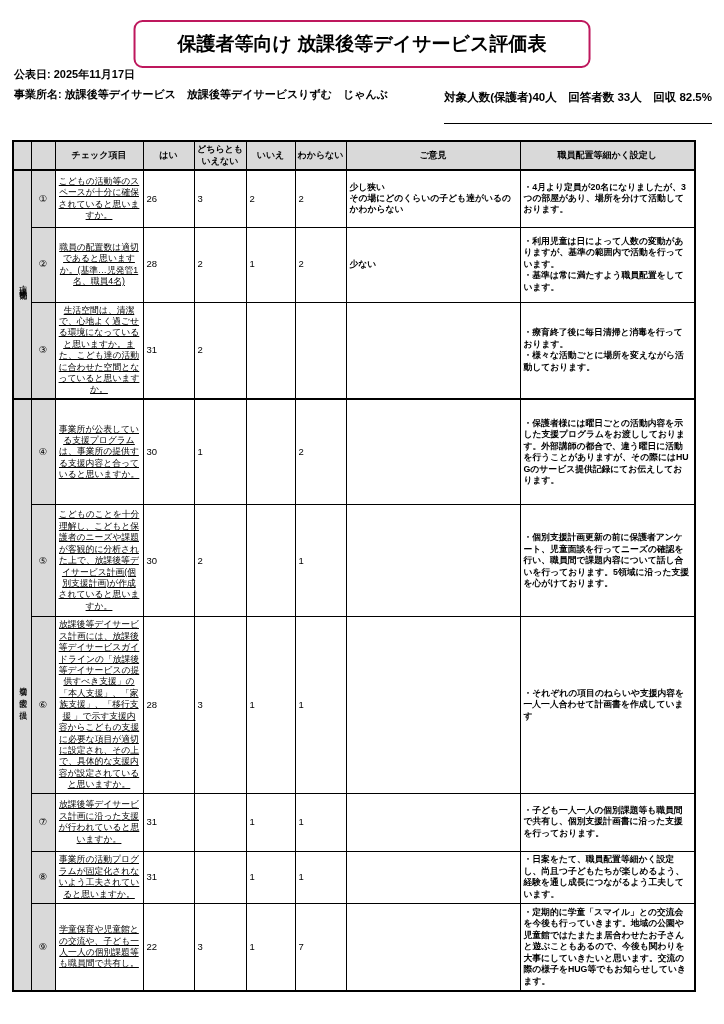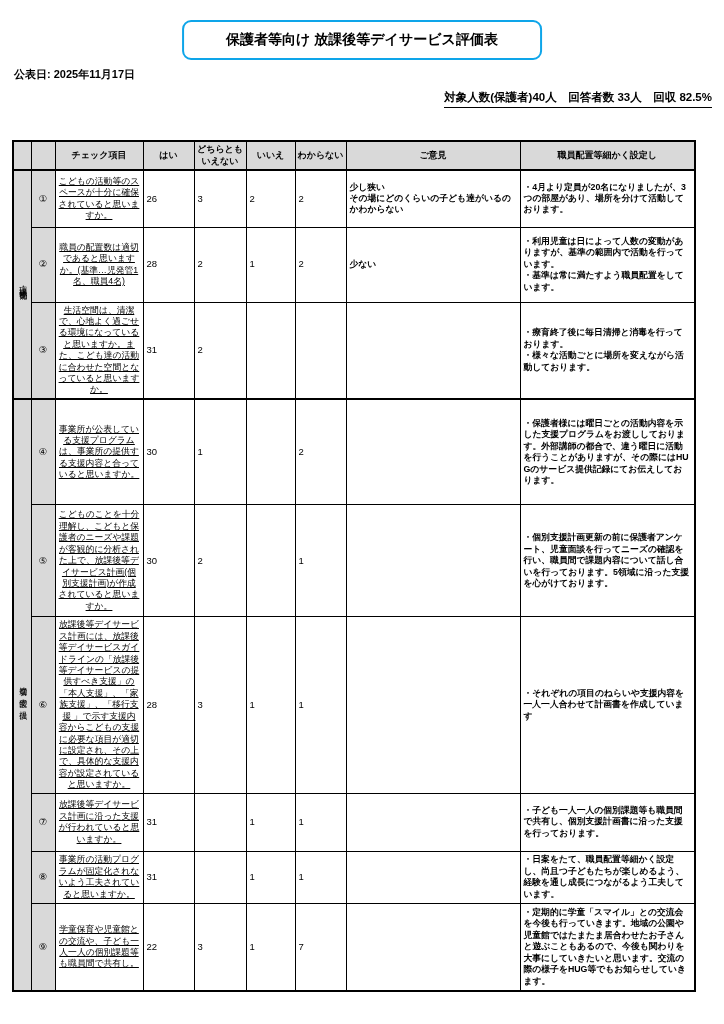--- a/index.html
+++ b/index.html
@@ -5,29 +5,29 @@
   html,body{margin:0;padding:0;}
   body{
     width:724px;height:1024px;background:#ffffff;color:#000;
     font-family:"Liberation Sans","DejaVu Sans",sans-serif;
     -webkit-font-smoothing:antialiased;
   }
   .page{position:relative;width:724px;height:1024px;overflow:hidden;}
 
   .title-box{
     position:absolute;top:20px;left:50%;transform:translateX(-50%);
-    border:2px solid #0ea5e9;border-radius:9px;
-    padding:9px 42px;font-weight:bold;font-size:14px;white-space:nowrap;
+    border:2px solid #be185d;border-radius:9px;
+    padding:9px 42px;font-weight:bold;font-size:19px;white-space:nowrap;
     background:#fff;
   }
   .pub-date{position:absolute;top:67px;left:14px;font-weight:bold;font-size:11px;}
   .office{position:absolute;top:87px;left:14px;width:395px;font-weight:bold;font-size:11px;line-height:1.35;}
   .stats{
     position:absolute;top:90px;right:12px;font-weight:bold;font-size:11.5px;
-    border-bottom:1.5px solid #000;padding-bottom:2px;white-space:nowrap;
+    border-bottom:1.5px solid #000;padding-bottom:18px;white-space:nowrap;
   }
 
   table.eval{
     position:absolute;top:140px;left:12px;width:682px;
     border-collapse:collapse;table-layout:fixed;
     border:2px solid #000;
   }
   .eval th,.eval td{
     border:1px solid #000;
     font-size:8.8px;line-height:1.3;
@@ -51,20 +51,21 @@
   tr.group-start td{border-top:2px solid #000;}
 </style>
 </head>
 <body>
 
 <div class="page">
 
   <div class="title-box">保護者等向け 放課後等デイサービス評価表</div>
 
   <div class="pub-date">公表日: 2025年11月17日</div>
+  <div class="office">事業所名: 放課後等デイサービス　放課後等デイサービスりずむ　じゃんぶ</div>
   <div class="stats">対象人数(保護者)40人　回答者数 33人　回収 82.5%</div>
 
   <table class="eval">
     <colgroup>
       <col style="width:18px">
         <col style="width:24px">
         <col style="width:88px">
       <col style="width:51px">
         <col style="width:52px">
         <col style="width:49px">

